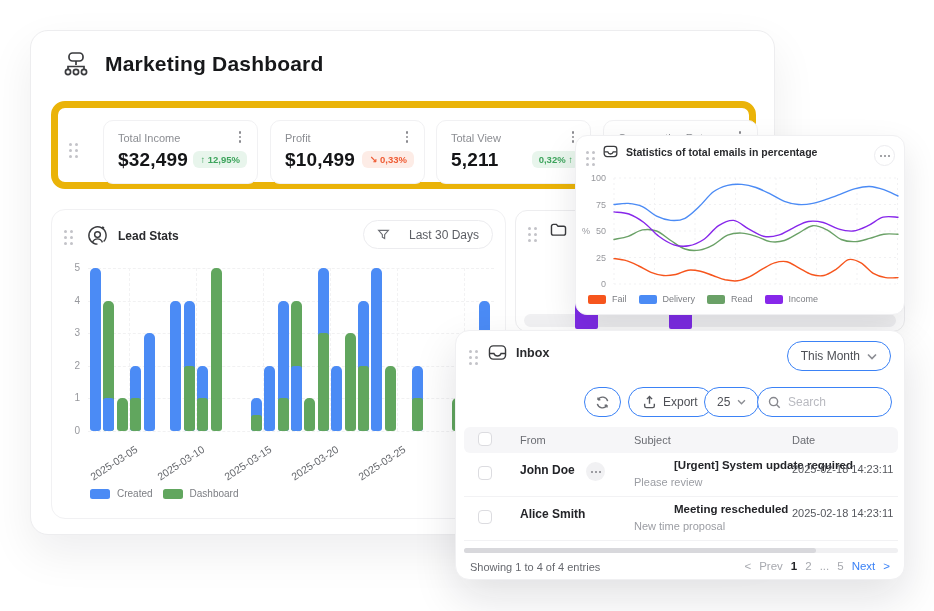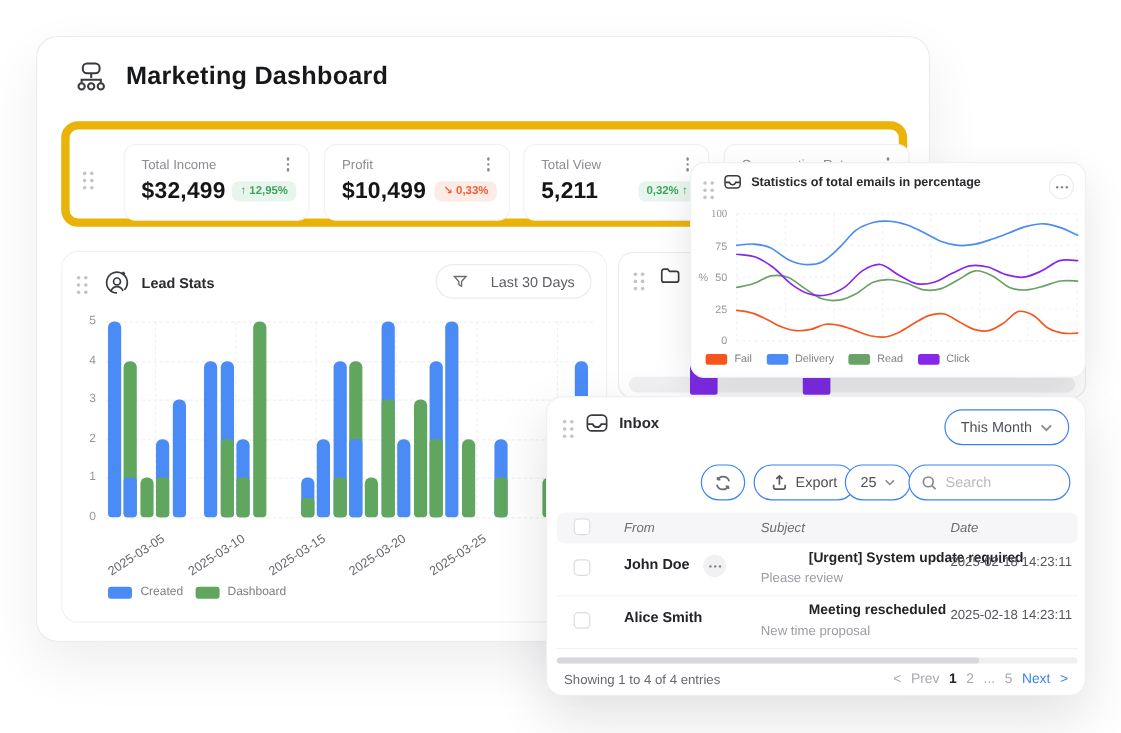--- a/index.html
+++ b/index.html
@@ -83,21 +83,21 @@
   .pill { display:flex; align-items:center; gap:7px; border:1px solid #3b82f6; border-radius:15px;
           background:#fff; font-size:12px; color:#4e5056; cursor:pointer; }
   #period-btn { position:absolute; right:13px; top:10px; height:30px; padding:0 13px; }
   #refresh-btn { position:absolute; left:128px; top:56px; width:37px; height:30px; justify-content:center; }
   #export-btn { position:absolute; left:172px; top:56px; height:30px; padding:0 14px; }
   #pagesize-btn { position:absolute; left:248px; top:56px; height:30px; padding:0 12px; }
   #search-box { position:absolute; left:301px; top:56px; width:135px; height:30px; padding:0 10px; cursor:text; }
   #search-box input { border:0; outline:0; width:92px; font-size:12px; color:#333; background:transparent; font-family:inherit; }
   #search-box input::placeholder { color:#b9bac0; }
 
-  #table-head { position:absolute; left:8px; top:96px; width:434px; height:26px; background:#f6f6f8; border-radius:6px;font-style:italic; }
+  #table-head { position:absolute; left:8px; top:96px; width:434px; height:26px; background:#f6f6f8; border-radius:6px; }
   .th { position:absolute; top:7px; font-size:11px; color:#6b6d73; }
   .cb { position:absolute; width:14px; height:14px; border:1.5px solid #dcdce0; border-radius:4px; background:#fff; cursor:pointer; }
   .trow { position:absolute; left:8px; width:434px; height:44px; border-bottom:1px solid #f2f2f4; }
   .t-from { position:absolute; left:56px; top:10px; font-size:12px; font-weight:700; color:#232428; }
   .row-menu { position:absolute; left:122px; top:9px; width:19px; height:19px; border-radius:50%; background:#f1f1f3;
               display:flex; align-items:center; justify-content:center; gap:2px; cursor:pointer; }
   .row-menu i { width:2px; height:2px; border-radius:50%; background:#808187; }
   .t-subject { position:absolute; left:170px; top:6px; font-size:11.5px; font-weight:700; color:#232428;padding-left:40px; }
   .t-preview { position:absolute; left:170px; top:23px; font-size:11px; color:#9b9da3; }
   .t-date { position:absolute; left:328px; top:10px; font-size:11px; color:#55575d; }
@@ -314,21 +314,21 @@
       </svg>
       <span id="email-title">Statistics of total emails in percentage</span>
     </div>
     <div id="email-menu">
         <i></i>
         <i></i>
         <i></i>
       </div>
     <div id="pct-label">%</div>
     <div id="email-plot" style="position: absolute; left: 0px; top: 0px; width: 330px; height: 180px;">
-        <div class="ytick" style="left: 8px; top: 37px; font-family: Liberation Serif, serif;">100</div>
+        <div class="ytick" style="left: 8px; top: 37px;">100</div>
         <div class="ytick" style="left: 8px; top: 63.5px;">75</div>
         <div class="ytick" style="left: 8px; top: 90px;">50</div>
         <div class="ytick" style="left: 8px; top: 116.5px;">25</div>
         <div class="ytick" style="left: 8px; top: 143px;">0</div>
         <svg width="284" height="114" viewBox="0 0 284 114" style="position: absolute; left: 38px; top: 38px; overflow: visible;">
           <path d="M0,110H284M0,83.5H284M0,57H284M0,30.5H284M0,4H284M0,4V110M40.5,4V110M81,4V110M121.5,4V110M162,4V110M202.5,4V110M243,4V110M283.5,4V110" stroke="#f1f1f3" fill="none" stroke-dasharray="2 3"></path>
           <path d="M0.0,84.6C2.1,84.9 8.2,85.4 12.3,86.7C16.5,87.9 20.6,90.0 24.7,92.0C28.8,93.9 32.9,96.8 37.0,98.3C41.2,99.9 45.3,101.2 49.4,101.5C53.5,101.9 57.6,101.3 61.7,100.5C65.9,99.6 70.0,96.8 74.1,96.2C78.2,95.7 82.3,96.4 86.4,97.3C90.6,98.2 94.7,100.1 98.8,101.5C102.9,102.9 107.0,104.9 111.1,105.8C115.2,106.6 119.4,107.3 123.5,106.8C127.6,106.3 131.7,104.5 135.8,102.6C139.9,100.6 144.1,97.5 148.2,95.2C152.3,92.9 156.4,90.0 160.5,88.8C164.6,87.6 168.8,86.9 172.9,87.7C177.0,88.6 181.1,92.0 185.2,94.1C189.3,96.2 193.4,99.2 197.6,100.5C201.7,101.7 205.8,102.4 209.9,101.5C214.0,100.6 218.1,97.8 222.3,95.2C226.4,92.5 230.5,86.7 234.6,85.6C238.7,84.6 242.8,86.5 247.0,88.8C251.1,91.1 255.2,96.9 259.3,99.4C263.4,101.9 267.5,102.9 271.7,103.6C275.8,104.3 281.9,103.6 284.0,103.6" stroke="#f6551d" stroke-width="1.4" fill="none" stroke-linecap="round"></path>
           <path d="M0.0,30.5C2.4,30.3 9.5,29.1 14.2,29.4C18.9,29.8 23.7,30.5 28.4,32.6C33.1,34.7 37.9,39.9 42.6,42.2C47.3,44.5 52.1,46.0 56.8,46.4C61.5,46.8 66.3,46.6 71.0,44.3C75.7,42.0 80.5,37.0 85.2,32.6C89.9,28.2 94.7,21.3 99.4,17.8C104.1,14.2 108.9,12.7 113.6,11.4C118.3,10.2 123.1,10.0 127.8,10.4C132.5,10.7 137.3,11.9 142.0,13.5C146.7,15.1 151.5,17.6 156.2,19.9C160.9,22.2 165.7,25.6 170.4,27.3C175.1,29.1 179.9,30.1 184.6,30.5C189.3,30.9 194.1,30.3 198.8,29.4C203.5,28.6 208.3,26.8 213.0,25.2C217.7,23.6 222.5,21.7 227.2,19.9C231.9,18.1 236.7,15.8 241.4,14.6C246.1,13.4 250.9,12.3 255.6,12.5C260.3,12.7 265.1,14.1 269.8,15.7C274.5,17.3 281.6,21.0 284.0,22.0" stroke="#4b8bf5" stroke-width="1.4" fill="none" stroke-linecap="round"></path>
           <path d="M0.0,65.5C2.4,64.9 9.5,63.9 14.2,62.3C18.9,60.7 23.7,56.8 28.4,55.9C33.1,55.1 37.9,55.2 42.6,57.0C47.3,58.8 52.1,63.5 56.8,66.5C61.5,69.5 66.3,73.4 71.0,75.0C75.7,76.6 80.5,76.8 85.2,76.1C89.9,75.4 94.7,73.3 99.4,70.8C104.1,68.3 108.9,63.2 113.6,61.2C118.3,59.3 123.1,58.9 127.8,59.1C132.5,59.3 137.3,60.9 142.0,62.3C146.7,63.7 151.5,66.9 156.2,67.6C160.9,68.3 165.7,68.0 170.4,66.5C175.1,65.1 179.9,61.6 184.6,59.1C189.3,56.6 194.1,52.2 198.8,51.7C203.5,51.2 208.3,53.6 213.0,55.9C217.7,58.2 222.5,63.5 227.2,65.5C231.9,67.4 236.7,67.8 241.4,67.6C246.1,67.4 250.9,65.7 255.6,64.4C260.3,63.2 265.1,60.9 269.8,60.2C274.5,59.5 281.6,60.2 284.0,60.2" stroke="#6aa167" stroke-width="1.4" fill="none" stroke-linecap="round"></path>
           <path d="M0.0,37.9C2.5,38.3 10.0,38.3 14.9,40.0C19.9,41.8 24.9,44.8 29.9,48.5C34.9,52.2 39.9,58.6 44.8,62.3C49.8,66.0 54.8,69.2 59.8,70.8C64.8,72.4 69.8,72.7 74.7,71.8C79.7,71.0 84.7,68.8 89.7,65.5C94.7,62.1 99.6,54.9 104.6,51.7C109.6,48.5 114.6,45.9 119.6,46.4C124.6,46.9 129.5,52.2 134.5,54.9C139.5,57.5 144.5,61.2 149.5,62.3C154.5,63.4 159.4,62.7 164.4,61.2C169.4,59.8 174.4,56.1 179.4,53.8C184.4,51.5 189.3,48.3 194.3,47.5C199.3,46.6 204.3,47.3 209.3,48.5C214.2,49.8 219.2,53.5 224.2,54.9C229.2,56.3 234.2,57.5 239.2,57.0C244.1,56.5 249.1,54.0 254.1,51.7C259.1,49.4 264.1,44.6 269.1,43.2C274.0,41.8 281.5,43.2 284.0,43.2" stroke="#8727ea" stroke-width="1.4" fill="none" stroke-linecap="round"></path>
@@ -342,21 +342,21 @@
         <span class="item">
           <span class="sw" style="background: rgb(75, 139, 245);"></span>
           <span>Delivery</span>
         </span>
         <span class="item">
           <span class="sw" style="background: rgb(106, 161, 103);"></span>
           <span>Read</span>
         </span>
         <span class="item">
           <span class="sw" style="background: rgb(135, 39, 234);"></span>
-          <span>Click</span>
+          <span>Income</span>
         </span>
       </div>
   </div>
 
   <div class="card" id="inbox-card">
     <span class="dots">
         <i></i>
         <i></i>
         <i></i>
         <i></i>

